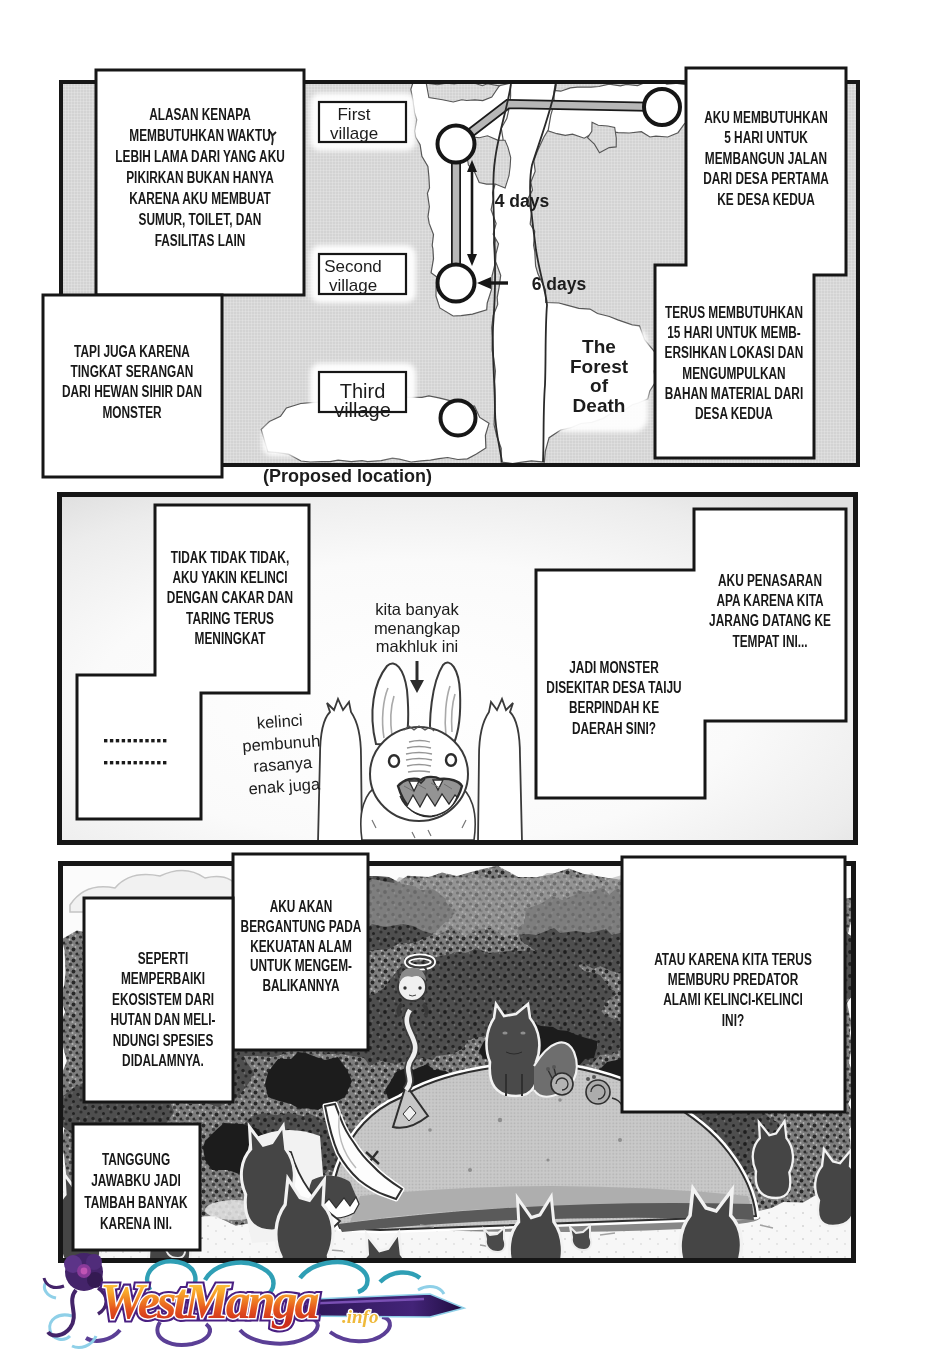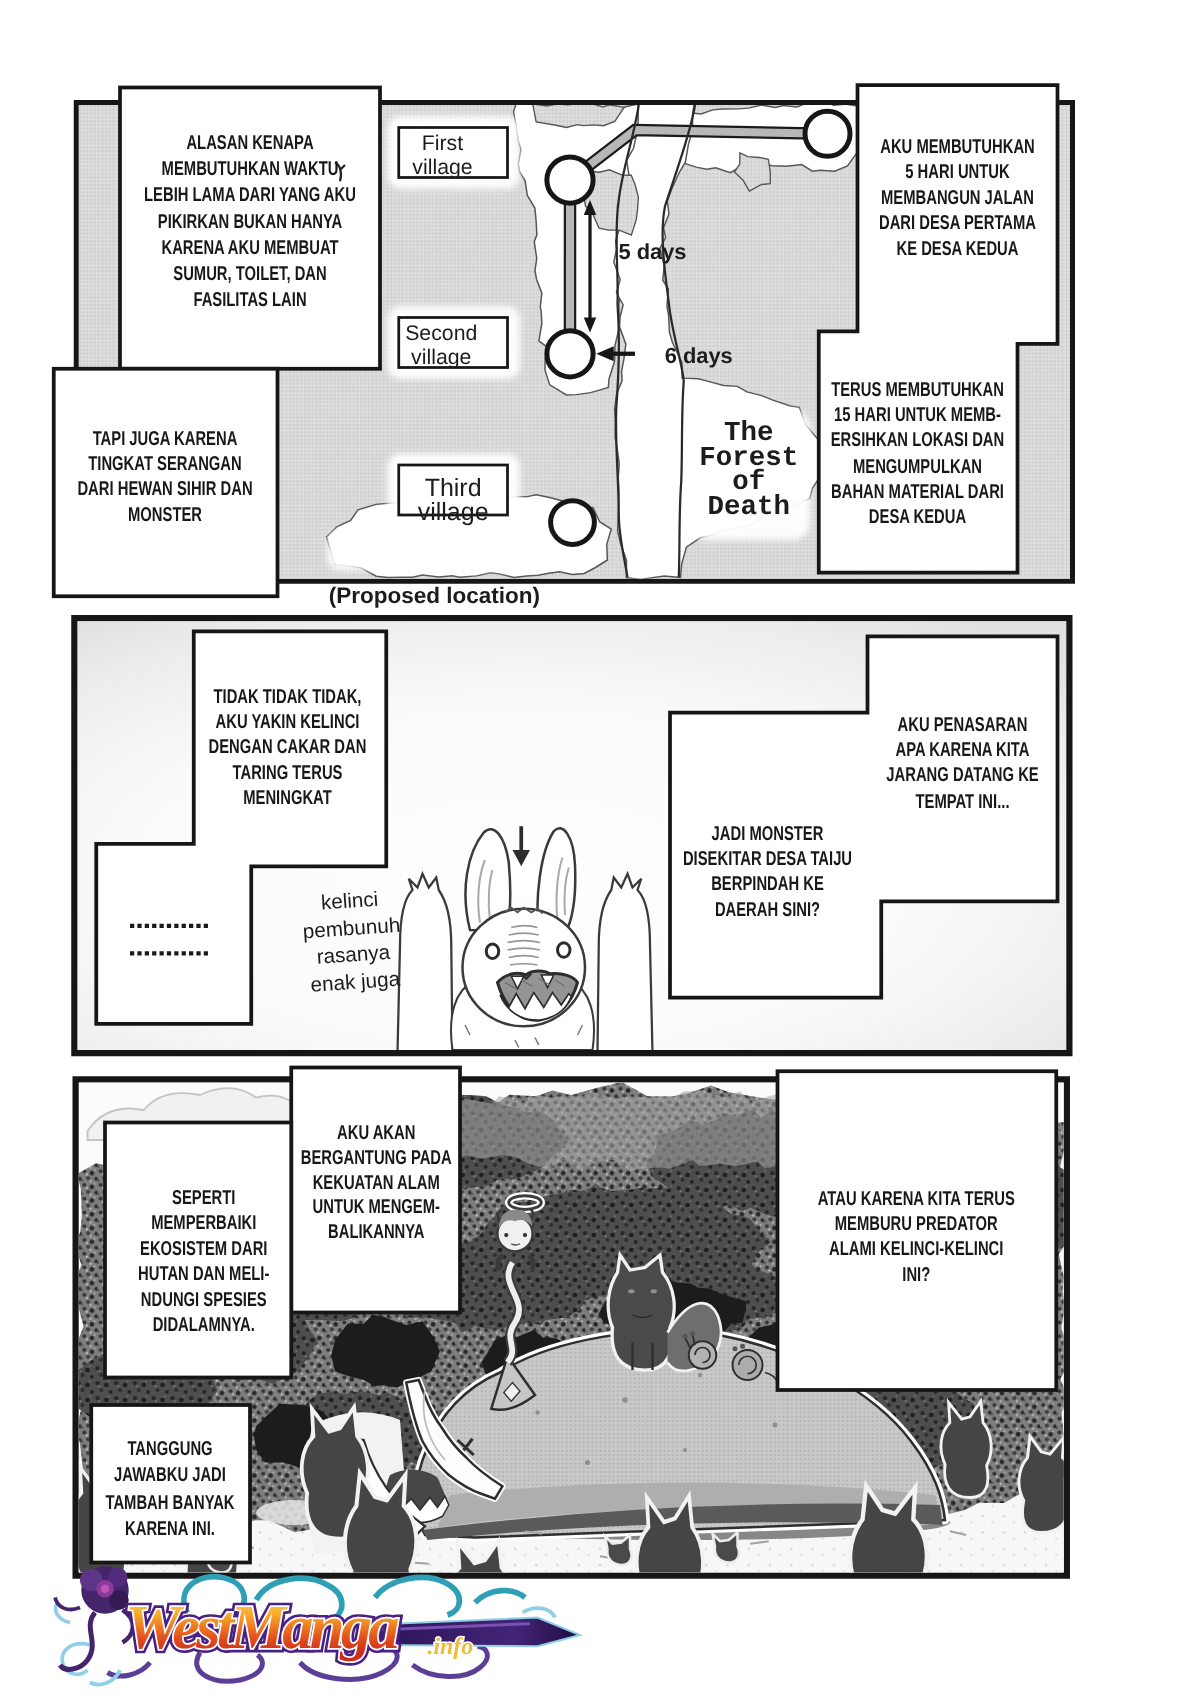--- a/index.html
+++ b/index.html
@@ -453,24 +453,25 @@
 <div class="bt" style="left:16px;top:1149px;width:240px;line-height:21.3px;">TANGGUNG<br>JAWABKU JADI<br>TAMBAH BANYAK<br>KARENA INI.</div>
 
 <div class="bt" style="left:613px;top:950px;width:240px;line-height:20.2px;">ATAU KARENA KITA TERUS<br>MEMBURU PREDATOR<br>ALAMI KELINCI-KELINCI<br>INI?</div>
 
 <div class="ct" style="left:319px;top:105px;width:70px;font-size:17px;line-height:19px;">First<br>village</div>
 
 <div class="ct" style="left:319px;top:257px;width:68px;font-size:17px;line-height:19px;">Second<br>village</div>
 
 <div class="ct" style="left:319px;top:382px;width:87px;font-size:20px;line-height:19px;">Third<br>village</div>
 
-<div class="ct" style="left:472px;top:191px;width:100px;font-size:17.5px;font-weight:bold;">5 days</div>
+<div class="ct" style="left:472px;top:191px;width:100px;font-size:17.5px;font-weight:bold;">4 days</div>
 
 <div class="ct" style="left:509px;top:274px;width:100px;font-size:17.5px;font-weight:bold;">6 days</div>
 
-<div class="ct" style="left:549px;top:337px;width:100px;font-size:22px;font-weight:bold;line-height:19.7px;font-family:Liberation Mono, monospace;">The<br>Forest<br>of<br>Death</div>
+<div class="ct" style="left:549px;top:337px;width:100px;font-size:19px;font-weight:bold;line-height:19.7px;">The<br>Forest<br>of<br>Death</div>
 
 <div class="ct" style="left:257px;top:430px;width:181px;font-size:18px;font-weight:bold;margin-top:36px;">(Proposed location)</div>
 
+<div class="ct" style="left:347px;top:600px;width:140px;font-size:16.5px;line-height:18.5px;">kita banyak<br>menangkap<br>makhluk ini</div>
 
 <div class="ct" style="left:212px;top:711px;width:140px;font-size:16.5px;line-height:21.5px;transform:rotate(-4deg);">kelinci<br>pembunuh<br>rasanya<br>enak juga</div>
 
 </div>
 
 </body></html>

